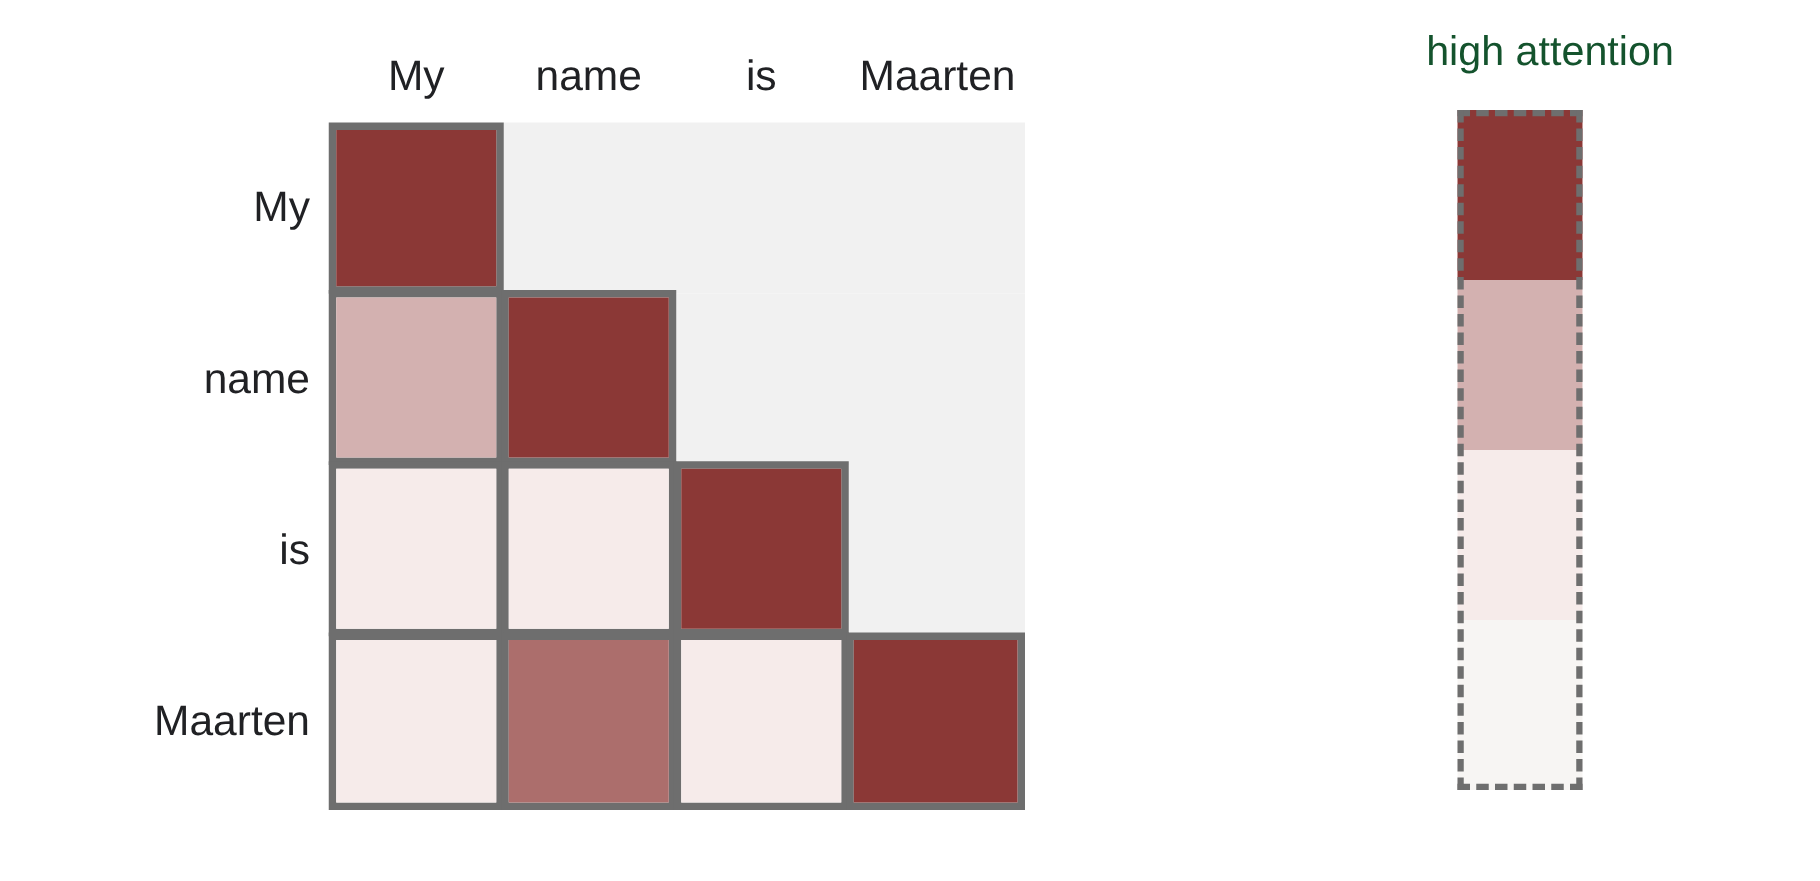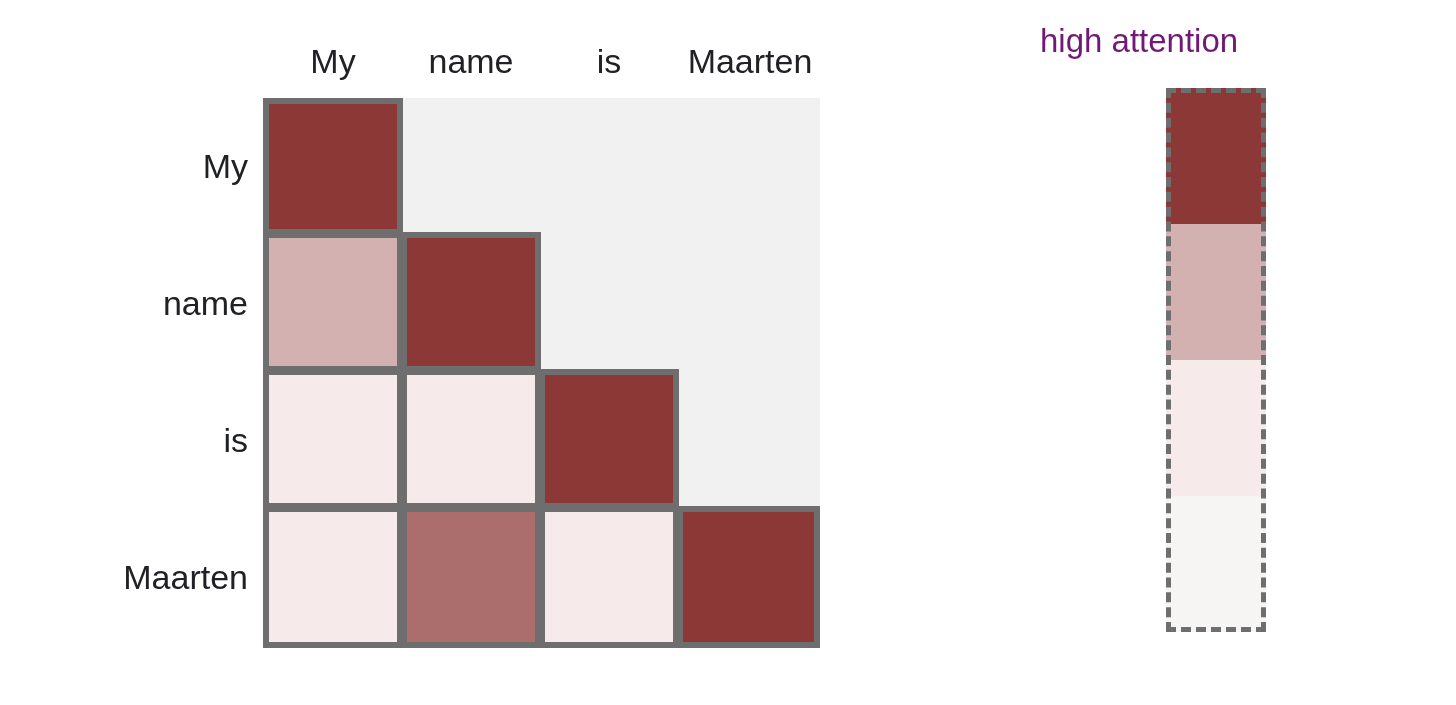--- a/index.html
+++ b/index.html
@@ -72,23 +72,23 @@
   #legend {
     position: absolute;
     left: 1040px;
     top: 0;
     width: 400px;
     height: 705px;
   }
   .legend-label {
     position: absolute;
     width: 400px;
-    text-align: left;
+    text-align: center;
     font-size: 33px;
-    color: #701a75;
+    color: #14532d;
     white-space: nowrap;
   }
   #legend-label-high { top: 22px; }
   #legend-label-low  { top: 641px; }
 
   .colorbar {
     position: absolute;
     left: 126px;
     top: 88px;
     width: 100px;

